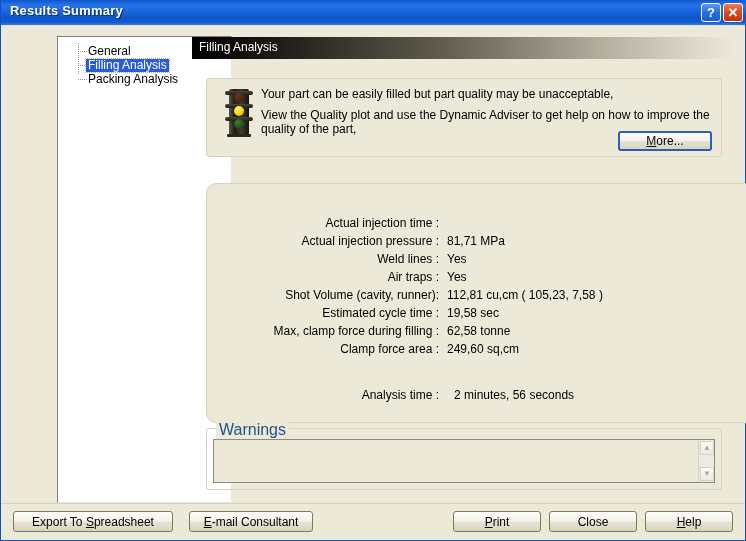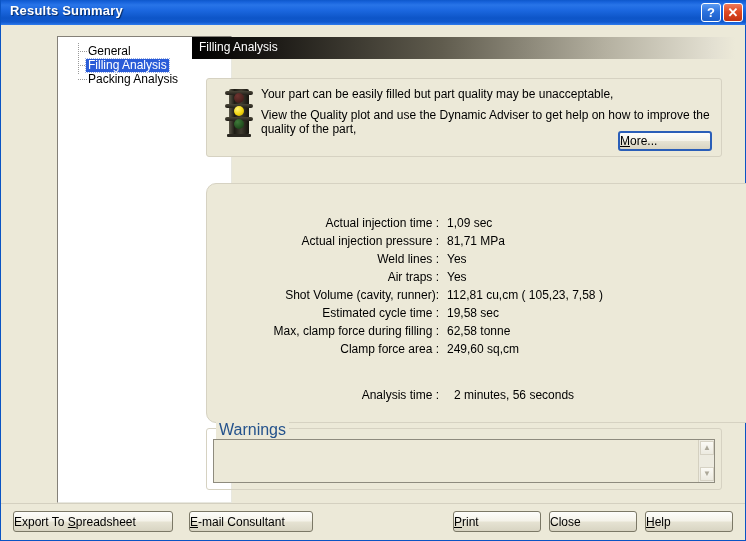--- a/index.html
+++ b/index.html
@@ -240,21 +240,21 @@
   .btn {
     box-sizing: border-box;
     background: linear-gradient(to bottom, #FDFDFB 0%, #F4F2E8 48%, #E6E3D3 52%, #D8D4C2 100%);
     border: 1px solid #7B7866;
     border-radius: 3px;
     font-family: "Liberation Sans", sans-serif;
     font-size: 12px;
     color: #000000;
     display: flex;
     align-items: center;
-    justify-content: flex-start;
+    justify-content: center;
     cursor: default;
     white-space: nowrap;
   }
   .btn.default {
     border: 2px solid #2A5EB8;
   }
   .btn-more {
     position: absolute;
     left: 411px;
     top: 52px;
@@ -444,21 +444,20 @@
       </div>
       <div class="btn default btn-more">
         <span><span class="acc">M</span>ore...</span>
       </div>
     </div>
 
     <div class="groupbox gb-results">
       <div class="results-table">
         <div class="res-row">
           <div class="res-label">Actual injection time :</div>
-          <div class="res-value">1,09 sec</div>
         </div>
         <div class="res-row">
           <div class="res-label">Actual injection pressure :</div>
           <div class="res-value">81,71 MPa</div>
         </div>
         <div class="res-row">
           <div class="res-label">Weld lines :</div>
           <div class="res-value">Yes</div>
         </div>
         <div class="res-row">

